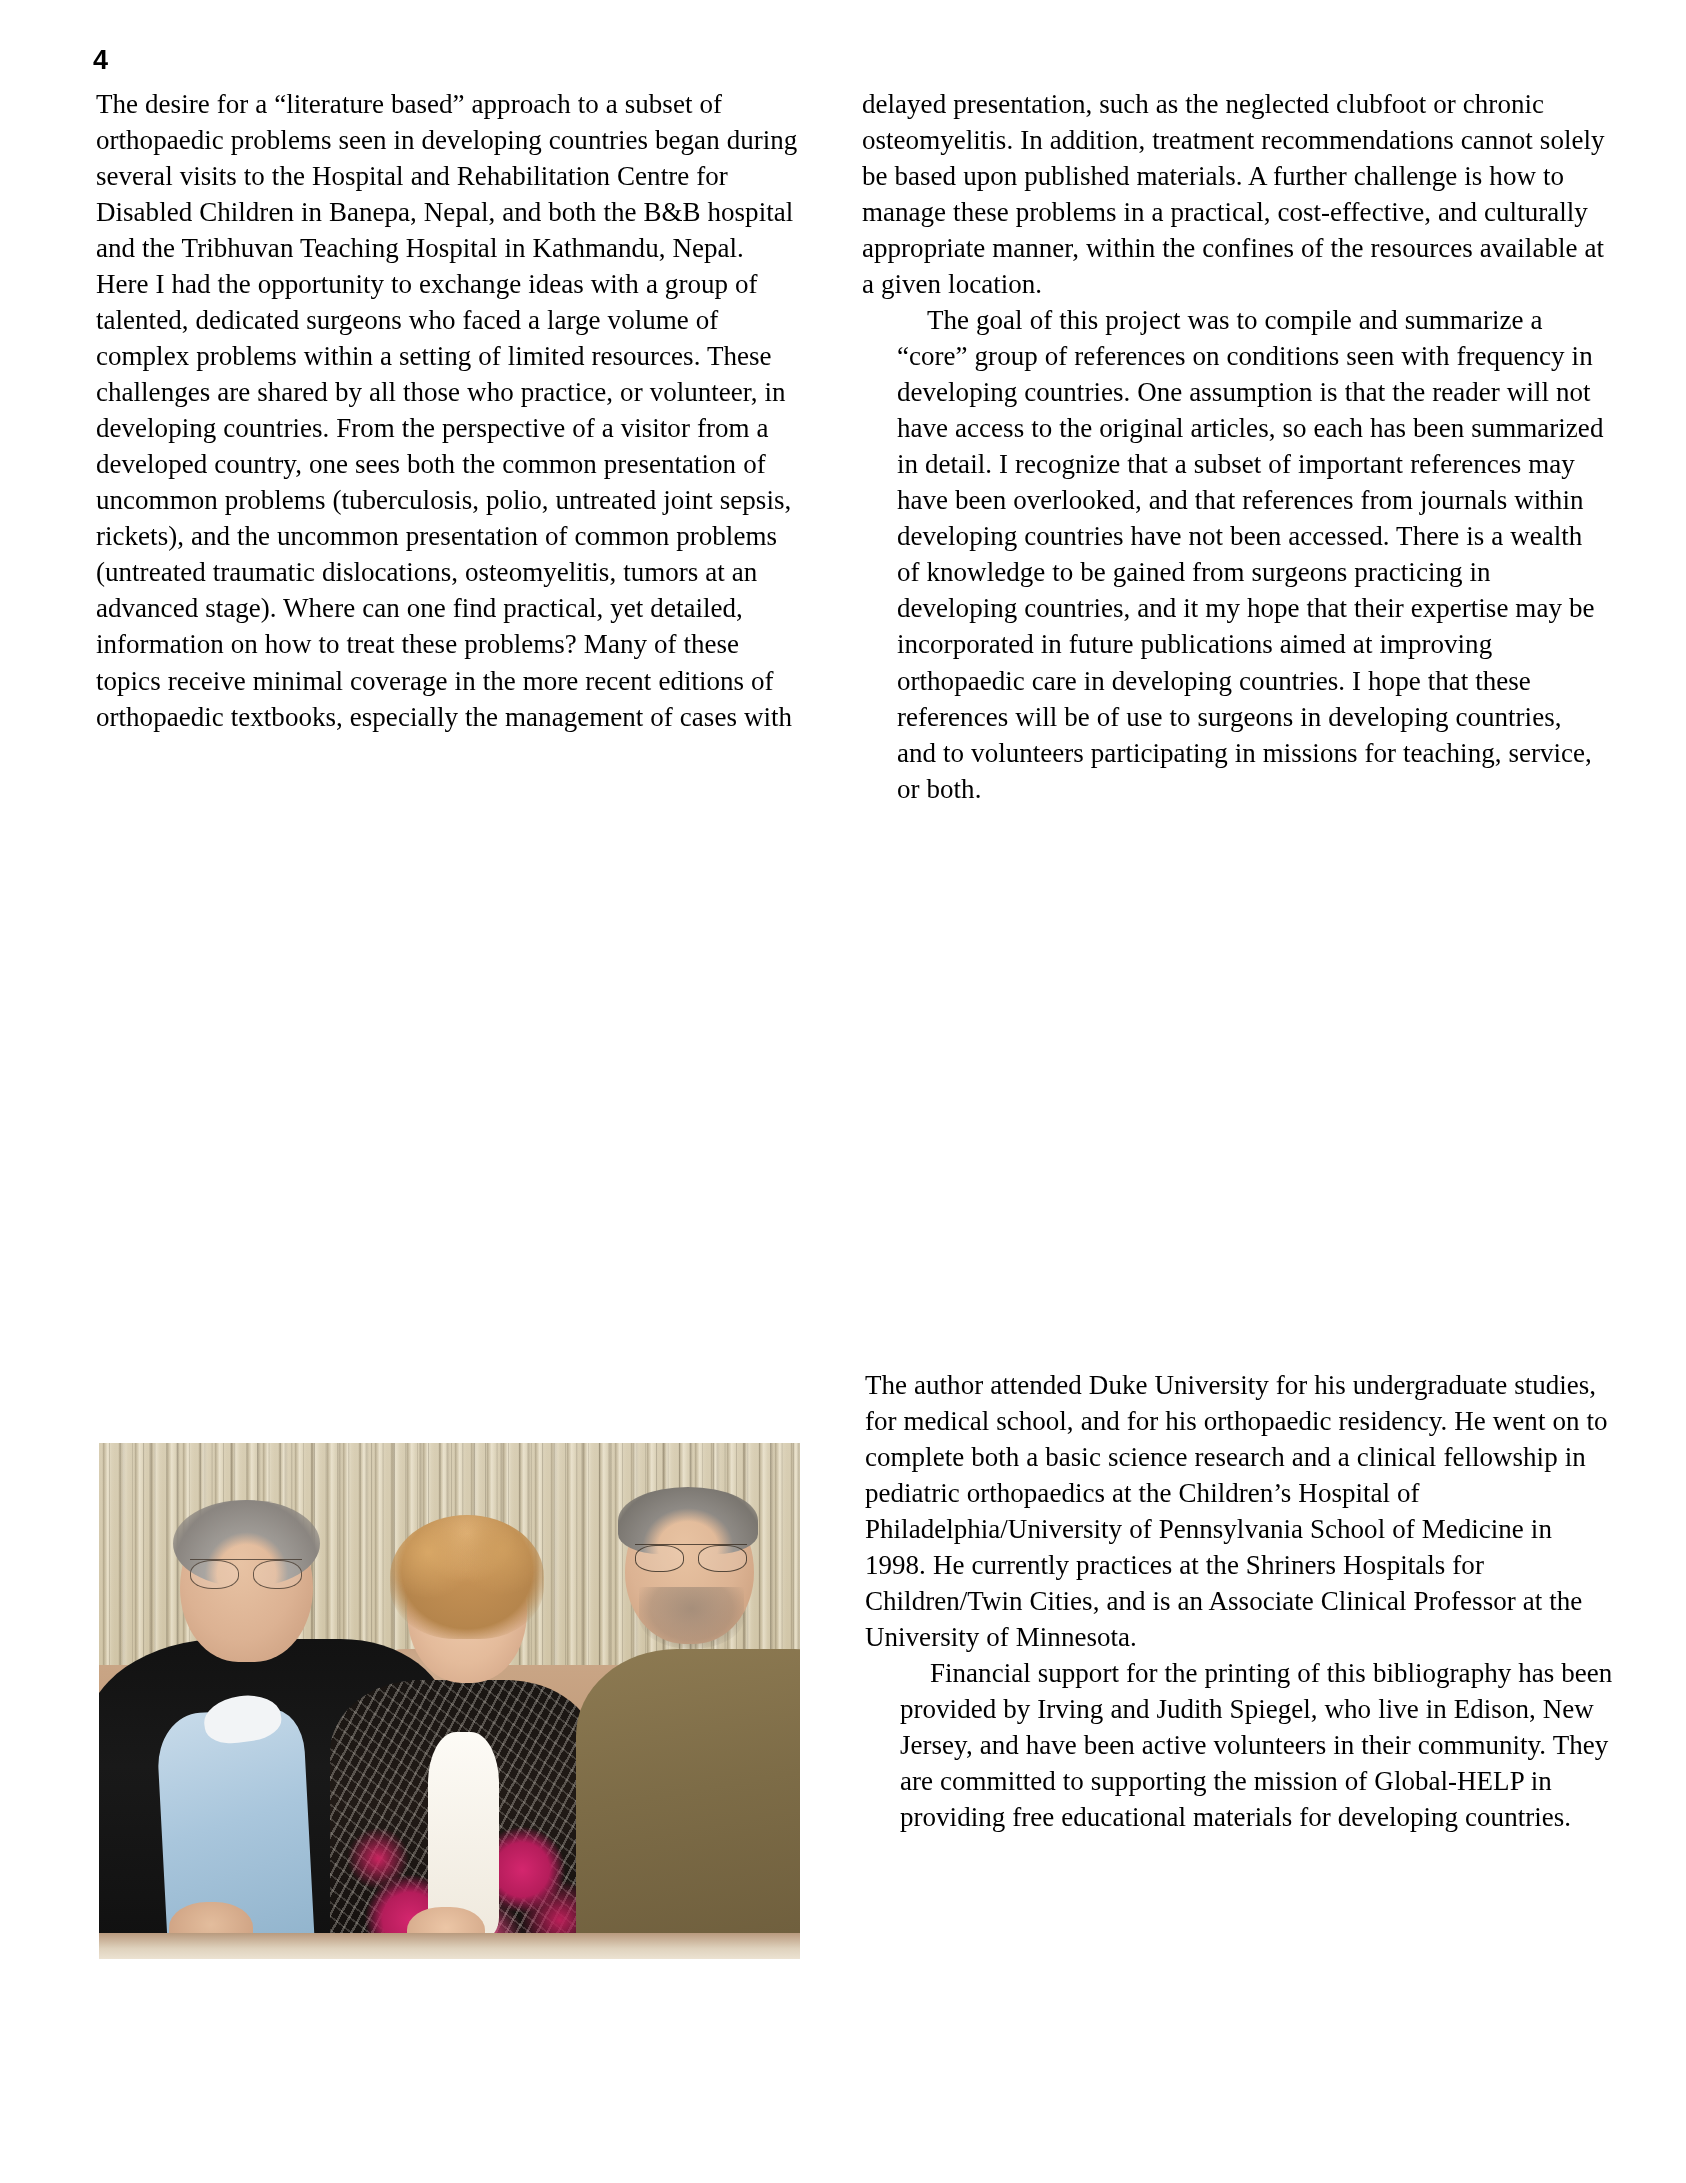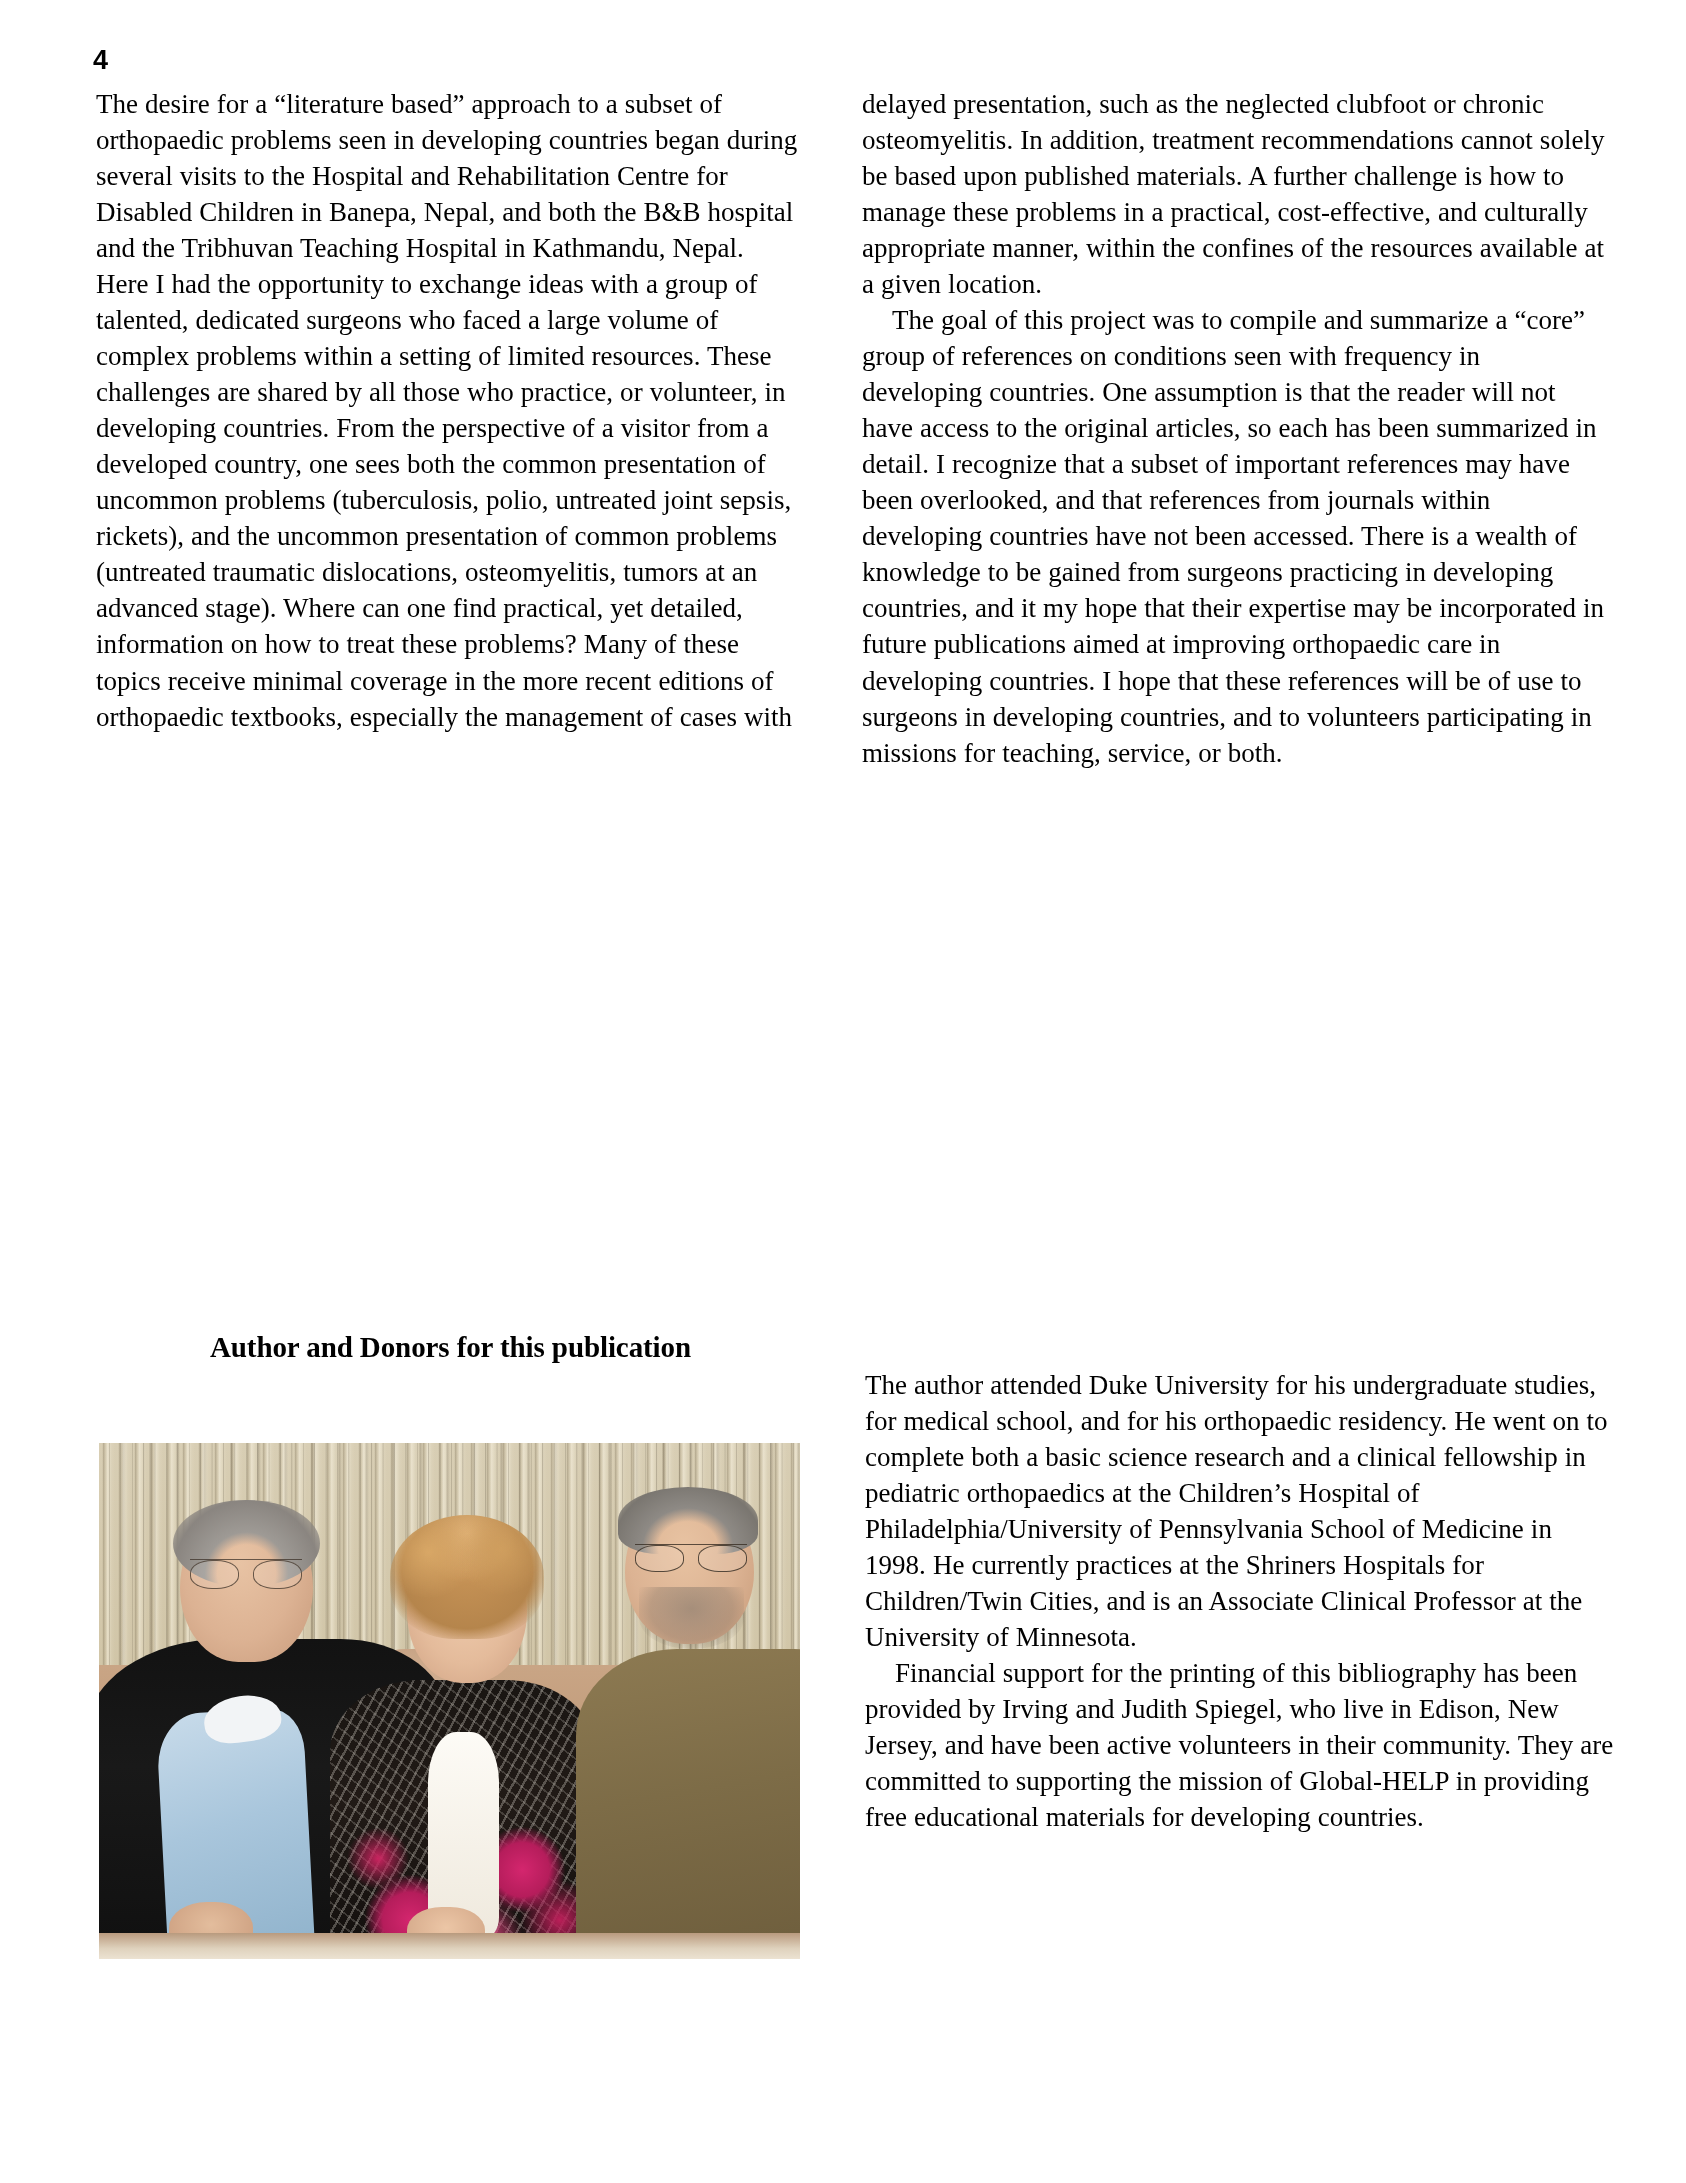--- a/index.html
+++ b/index.html
@@ -64,20 +64,21 @@
     margin: 0;
     text-align: left;
     letter-spacing: 0.03px;
     word-spacing: 0.2px;
   }
   p.body-text + p.body-text {
     margin-top: 0;
   }
   p.indent {
     text-indent: 30px;
+    margin-left: 35px;
   }
 
   
   .lower-left {
     position: absolute;
     left: 96px;
     top: 1332px;
     width: 709px;
   }
   .lower-right {
@@ -312,23 +313,20 @@
 
   <div class="col-left">
     <p class="body-text">The desire for a “literature based” approach to a subset of orthopaedic problems seen in developing countries began during several visits to the Hospital and Rehabilitation Centre for Disabled Children in Banepa, Nepal, and both the B&amp;B hospital and the Tribhuvan Teaching Hospital in Kathmandu, Nepal. Here I had the opportunity to exchange ideas with a group of talented, dedicated surgeons who faced a large volume of complex problems within a setting of limited resources. These challenges are shared by all those who practice, or volunteer, in developing countries. From the perspective of a visitor from a developed country, one sees both the common presentation of uncommon problems (tuberculosis, polio, untreated joint sepsis, rickets), and the uncommon presentation of common problems (untreated traumatic dislocations, osteomyelitis, tumors at an advanced stage). Where can one find practical, yet detailed, information on how to treat these problems?  Many of these topics receive minimal coverage in the more recent editions of orthopaedic textbooks, especially the management of cases with</p>
   </div>
 
   <div class="col-right">
     <p class="body-text">delayed presentation, such as the neglected clubfoot or chronic osteomyelitis.  In addition, treatment recommendations cannot solely be based upon published materials.  A further challenge is how to manage these problems in a practical, cost-effective, and culturally appropriate manner, within the confines of the resources available at a given location.</p>
     <p class="body-text indent">The goal of this project was to compile and summarize a “core” group of references on conditions seen with frequency in developing countries. One assumption is that the reader will not have access to the original articles, so each has been summarized in detail.  I recognize that a subset of important references may have been overlooked, and that references from journals within developing countries have not been accessed.  There is a wealth of knowledge to be gained from surgeons practicing in developing countries, and it my hope that their expertise may be incorporated in future publications aimed at improving orthopaedic care in developing countries. I hope that these references will be of use to surgeons in developing countries, and to volunteers participating in missions for teaching, service, or both.</p>
   </div>
 
-  <div class="lower-left">
-    <h2 class="donor-title">Author and Donors for this publication</h2>
-  </div>
 
   <div class="photo-wrap">
     <div class="photo">
       <div class="wallpaper"></div>
       <div class="couch"></div>
       <div class="couch-arm"></div>
 
       <div class="person p1-body"></div>
       <div class="person p1-shirt"></div>
       <div class="person p1-collar"></div>

